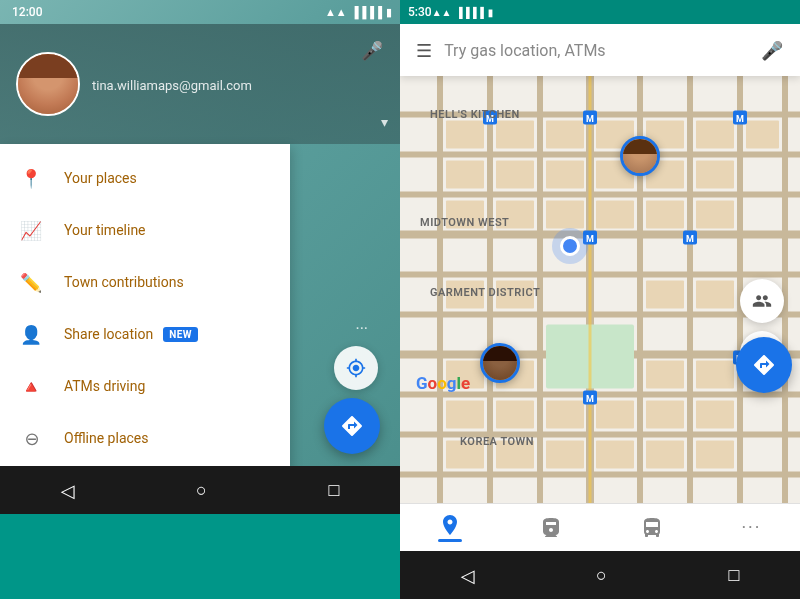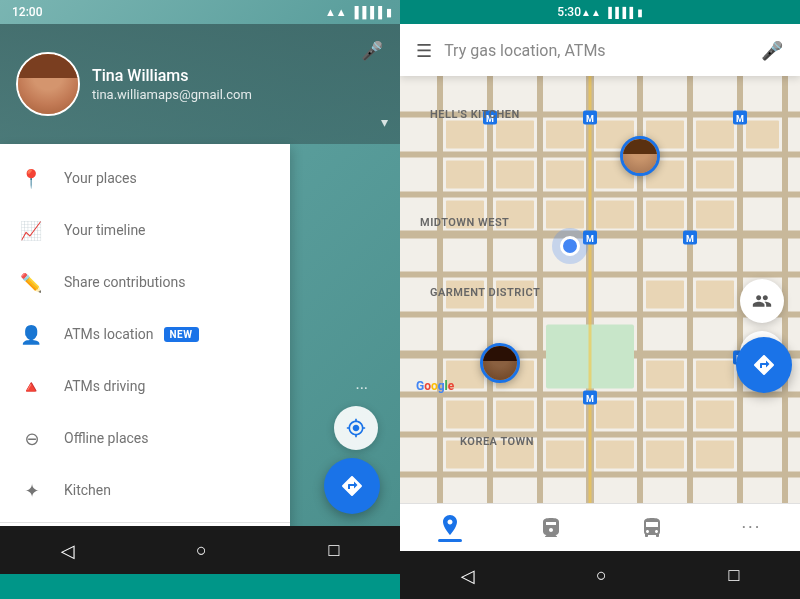--- a/index.html
+++ b/index.html
@@ -8,21 +8,21 @@
       height: 599px;
       display: flex;
       font-family: 'Roboto', Arial, sans-serif;
       overflow: hidden;
       background: #009688;
     }
 
     
     .left-panel {
       width: 400px;
-      height: 574px;
+      height: 514px;
       position: relative;
       background: #5a9e9c;
       overflow: hidden;
       padding-left: 22px;
     }
 
     .map-bg-left {
       position: absolute;
       top: 0; left: 0; right: 0; bottom: 0;
       background: linear-gradient(135deg, #7ab5b2 0%, #5a9e9c 40%, #4a8e8b 100%);
@@ -142,21 +142,21 @@
       display: flex;
       align-items: center;
       justify-content: center;
       color: #757575;
       font-size: 18px;
       flex-shrink: 0;
     }
     .menu-label {
       margin-left: 20px;
       font-size: 14px;
-      color: #737373;
+      color: #a16207;
     }
     .menu-divider {
       height: 1px;
       background: #e0e0e0;
       margin: 6px 0;
     }
     .new-badge {
       background: #1a73e8;
       color: white;
       font-size: 10px;
@@ -240,21 +240,21 @@
     }
 
     
     .status-bar-right {
       position: absolute;
       top: 0; left: 0; right: 0;
       height: 24px;
       background: #00897b;
       display: flex;
       align-items: center;
-      justify-content: center;
+      justify-content: flex-start;
       padding: 0 8px;
       z-index: 20;
     }
     .status-time-right {
       color: white;
       font-size: 12px;
       font-weight: 500;
     }
 
     
@@ -401,21 +401,21 @@
       font-size: 22px;
       box-shadow: 0 4px 12px rgba(0,0,0,0.3);
       cursor: pointer;
     }
 
     
     .google-logo {
       position: absolute;
       bottom: 110px;
       left: 16px;
-      font-size: 12px;
+      font-size: 17px;
       font-weight: 700;
     }
     .g-blue { color: #4285f4; }
     .g-red { color: #ea4335; }
     .g-yellow { color: #fbbc04; }
     .g-green { color: #34a853; }
 
     
     .tab-bar {
       position: absolute;
@@ -471,43 +471,42 @@
     </div>
   </div>
 
   <div class="user-header">
     <div class="avatar">
       <div class="avatar-face">
         <div class="avatar-hair"></div>
       </div>
     </div>
     <div class="user-info">
-      <div class="user-name">Tina Williams</div>
       <div class="user-email">tina.williamaps@gmail.com</div>
     </div>
     <div class="dropdown-arrow">▾</div>
     <div class="header-mic">🎤</div>
   </div>
 
   <div class="drawer">
     <div class="menu-item">
       <span class="menu-icon">📍</span>
       <span class="menu-label">Your places</span>
     </div>
     <div class="menu-item">
       <span class="menu-icon">📈</span>
       <span class="menu-label">Your timeline</span>
     </div>
     <div class="menu-item">
       <span class="menu-icon">✏️</span>
-      <span class="menu-label">Share contributions</span>
+      <span class="menu-label">Town contributions</span>
     </div>
     <div class="menu-item">
       <span class="menu-icon">👤</span>
-      <span class="menu-label">ATMs location</span>
+      <span class="menu-label">Share location</span>
       <span class="new-badge">NEW</span>
     </div>
     <div class="menu-item">
       <span class="menu-icon">🔺</span>
       <span class="menu-label">ATMs driving</span>
     </div>
     <div class="menu-item">
       <span class="menu-icon">⊖</span>
       <span class="menu-label">Offline places</span>
     </div>

